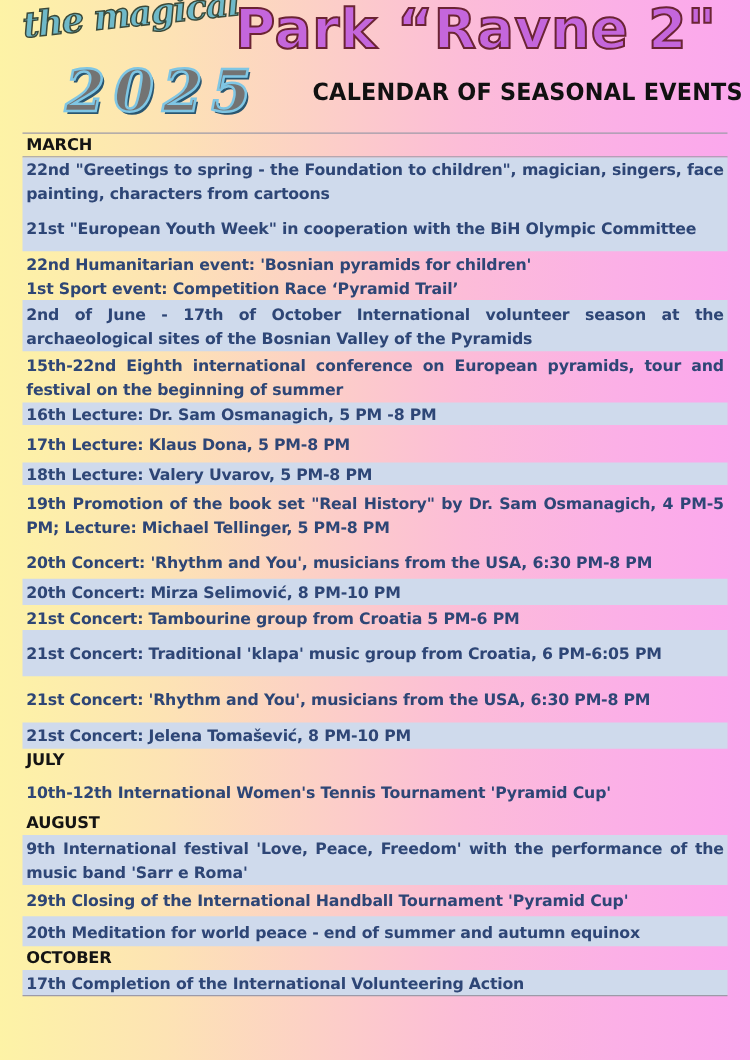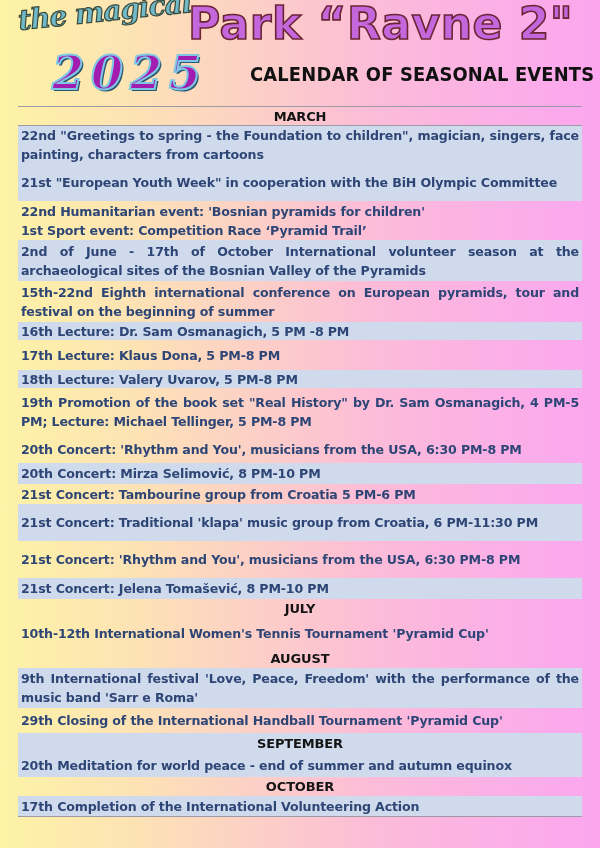--- a/index.html
+++ b/index.html
@@ -34,21 +34,21 @@
     color: #c466dc;
     -webkit-text-stroke: 1.6px #6b2434;
     letter-spacing: 0.5px;
     white-space: nowrap;
   }
   .year {
     position: absolute; left: 52px; top: 46px;
     font-family: "DejaVu Serif", serif;
     font-style: italic; font-weight: bold;
     font-size: 46px;
-    color: #a21caf;
+    color: #737373;
     -webkit-text-stroke: 2px #7fc6e4;
     letter-spacing: 7px;
     white-space: nowrap;
     text-shadow: 2px 2px 0 #2a5670;
   }
   .calendar-sub {
     position: absolute; left: 250px; top: 63px;
     font-family: "DejaVu Sans", sans-serif;
     font-weight: bold;
     font-size: 19px;
@@ -76,21 +76,21 @@
     text-align: justify;
     letter-spacing: -0.15px;
   }
   .row span { display: block; width: 100%; }
   .row.blue { background: #cfdaec; }
   .row.month {
     justify-content: center;
     color: #141414;
     font-size: 13px;
   }
-  .row.month span { text-align: center; }
+  .row.month span { }
   .row.month.first { border-bottom: 1px solid #9d9aa8; }
   .row.justify span { text-align: justify; text-align-last: left; }
 </style>
 </head>
 <body>
 
 <div class="header">
   <div class="script-title">the magical</div>
   <div class="park-title">Park “Ravne 2"</div>
   <div class="year">2025</div>
@@ -134,21 +134,21 @@
   <div class="row" style="height:27px">
       <span>20th Concert: 'Rhythm and You', musicians from the USA, 6:30 PM-8 PM</span>
     </div>
   <div class="row blue" style="height:21px">
       <span>20th Concert: Mirza Selimović, 8 PM-10 PM</span>
     </div>
   <div class="row" style="height:20px">
       <span>21st Concert: Tambourine group from Croatia 5 PM-6 PM</span>
     </div>
   <div class="row blue" style="height:37px">
-      <span>21st Concert: Traditional 'klapa' music group from Croatia, 6 PM-11:30 PM</span>
+      <span>21st Concert: Traditional 'klapa' music group from Croatia, 6 PM-6:05 PM</span>
     </div>
   <div class="row" style="height:37px">
       <span>21st Concert: 'Rhythm and You', musicians from the USA, 6:30 PM-8 PM</span>
     </div>
   <div class="row blue" style="height:21px">
       <span>21st Concert: Jelena Tomašević, 8 PM-10 PM</span>
     </div>
   <div class="row month" style="height:19px">
       <span>JULY</span>
     </div>
@@ -157,23 +157,20 @@
     </div>
   <div class="row month" style="height:19px">
       <span>AUGUST</span>
     </div>
   <div class="row blue justify" style="height:40px">
       <span>9th International festival 'Love, Peace, Freedom' with the performance of the music band 'Sarr e Roma'</span>
     </div>
   <div class="row" style="height:25px">
       <span>29th Closing of the International Handball Tournament 'Pyramid Cup'</span>
     </div>
-  <div class="row month blue" style="height:20px">
-      <span>SEPTEMBER</span>
-    </div>
   <div class="row blue" style="height:24px">
       <span>20th Meditation for world peace - end of summer and autumn equinox</span>
     </div>
   <div class="row month" style="height:19px">
       <span>OCTOBER</span>
     </div>
   <div class="row blue" style="height:20px">
       <span>17th Completion of the International Volunteering Action</span>
     </div>
 </div>

